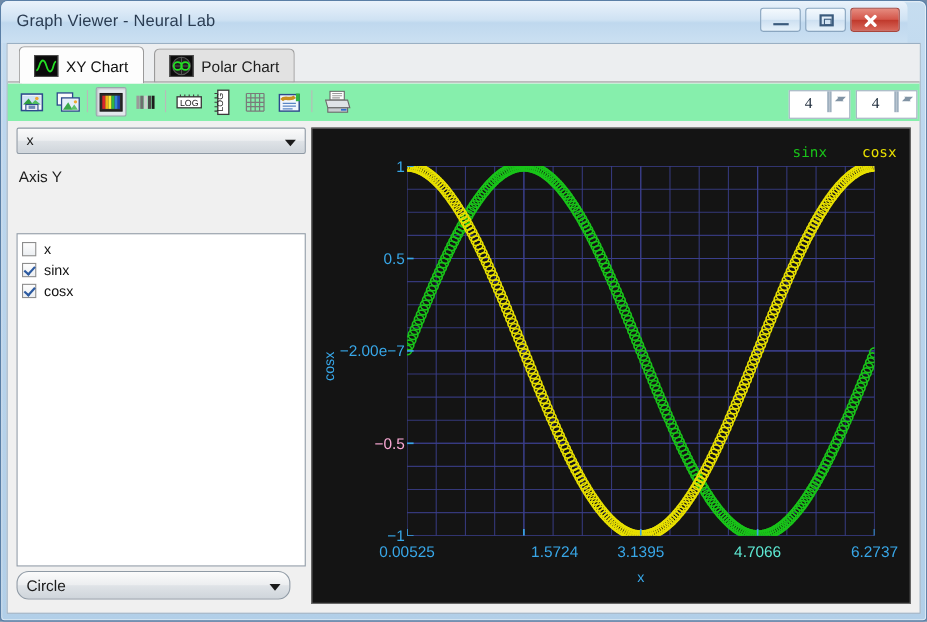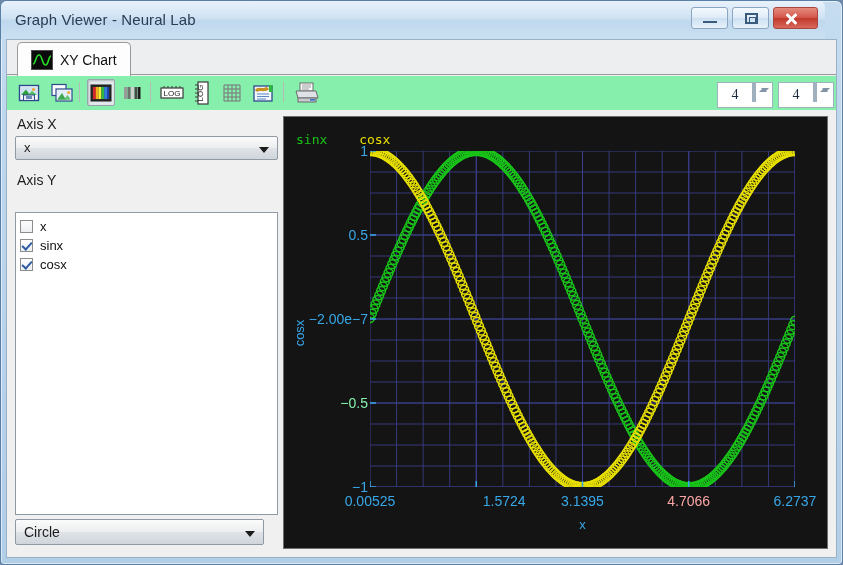--- a/index.html
+++ b/index.html
@@ -74,30 +74,30 @@
   .combo .ctext{position:absolute;left:8px;top:3px;font-size:13px;color:#1b1b1b;}
   .combo .carrow{position:absolute;right:8px;top:10px;width:0;height:0;
     border-left:5px solid transparent;border-right:5px solid transparent;border-top:6px solid #1b1b1b;}
   .listbox{position:absolute;left:0;right:0;top:96px;bottom:34px;background:#fff;
     border:1px solid #8f9aa5;box-sizing:border-box;padding:4px 0 0 4px;}
   .litem{display:flex;align-items:center;gap:7px;height:18px;margin-bottom:1px;font-size:13px;color:#111;}
   .cbx{width:13px;height:13px;box-sizing:border-box;border:1px solid #8d8d8d;
     background:linear-gradient(to bottom,#fdfdfd,#eceff2);position:relative;flex:none;}
   .cbx.on:after{content:"";position:absolute;left:3px;top:0px;width:4px;height:8px;
     border:solid #2c5aa0;border-width:0 2px 2px 0;transform:rotate(42deg);}
-  .bottomcombo{position:absolute;left:0;right:14px;bottom:4px;height:26px;}
+  .bottomcombo{position:absolute;left:0;right:14px;bottom:4px;height:26px;border-radius:11px;}
   .bottomcombo .ctext{top:4px;font-size:14px;}
   .bottomcombo .carrow{top:11px;}
 
   
   .chartpanel{position:absolute;left:276px;top:76px;right:8px;bottom:8px;
     background:#141414;border:1px solid #6e6e6e;box-sizing:border-box;}
   .plot{position:absolute;left:86px;top:34px;right:32px;bottom:61px;}
   .gridsvg{position:absolute;inset:0;}
-  .legend{position:absolute;top:15px;left:0;right:0;text-align:left;font-size:13px;
+  .legend{position:absolute;top:15px;left:0;right:0;text-align:right;font-size:13px;
     font-family:"DejaVu Sans Mono","Liberation Mono",monospace;}
   .legend span{margin:0 12px;}
   .ytick{position:absolute;right:0;transform:translateY(-50%);font-size:14px;color:#38a7e8;
     white-space:nowrap;text-align:right;}
   .yticks{position:absolute;left:0;top:34px;bottom:61px;width:84px;}
   .xtick{position:absolute;top:0;transform:translateX(-50%);font-size:14px;color:#38a7e8;white-space:nowrap;}
   .xticks{position:absolute;left:86px;right:32px;bottom:37px;height:18px;}
   .xaxis-title{position:absolute;left:86px;right:32px;bottom:16px;text-align:center;
     font-size:13px;color:#38a7e8;}
   .yaxis-title{position:absolute;left:2px;top:50%;font-size:13px;color:#38a7e8;
@@ -128,20 +128,32 @@
 
     <div class="tabstrip">
       <div class="tab active" style="left:10px;">
         <span class="tab-ico">
           <svg width="20" height="18" viewBox="0 0 20 18">
               <path d="M1 13 C4 13,3.5 4,7 4 C10.5 4,10 14,13.5 14 C17 14,16 5,19 5" fill="none" stroke="#24e024" stroke-width="1.6"></path>
             </svg>
         </span>
         <span>XY Chart</span>
       </div>
+      <div class="tab" style="left:133px;">
+        <span class="tab-ico">
+          <svg width="20" height="18" viewBox="0 0 20 18">
+            <circle cx="10" cy="9" r="8" fill="#1d1d1d" stroke="#5a5a5a" stroke-width="1"></circle>
+            <line x1="2" y1="9" x2="18" y2="9" stroke="#5a5a5a" stroke-width="0.8"></line>
+            <line x1="10" y1="1" x2="10" y2="17" stroke="#5a5a5a" stroke-width="0.8"></line>
+            <circle cx="6.5" cy="9" r="3.6" fill="none" stroke="#24e024" stroke-width="1.6"></circle>
+            <circle cx="13.5" cy="9" r="3.6" fill="none" stroke="#24e024" stroke-width="1.6"></circle>
+          </svg>
+        </span>
+        <span>Polar Chart</span>
+      </div>
     </div>
 
     <div class="toolbar">
 
       <div class="tb" style="left:8px;">
         <svg width="22" height="20" viewBox="0 0 22 20">
           <rect x="1.5" y="2.5" width="19" height="15" fill="#fbfbfb" stroke="#2c4a8c" stroke-width="1.4"></rect>
           <rect x="3" y="4" width="16" height="8" fill="#cfe3f5"></rect>
           <path d="M3 12 L8 6.5 L12 12 Z" fill="#2f9e3f"></path>
             <path d="M10 12 L14 8 L19 12 Z" fill="#4fbf5f"></path>
@@ -272,21 +284,20 @@
       <div class="spin" style="right:2px;">
         <span class="val">4</span>
         <span class="btns">
           <span class="sb up"><i></i></span>
           <span class="sb dn"><i></i></span>
         </span>
       </div>
     </div>
 
     <div class="left">
-      <div class="lbl">Axis X</div>
       <div class="combo">
         <span class="ctext">x</span>
         <span class="carrow"></span>
       </div>
       <div class="lbl" style="margin-top:12px;">Axis Y</div>
 
       <div class="listbox">
         <div class="litem">
           <span class="cbx"></span>
           <span>x</span>
@@ -310,21 +321,21 @@
     <div class="chartpanel">
       <div class="legend">
         <span style="color:#19c419">sinx</span>
         <span style="color:#e8e000">cosx</span>
       </div>
       <div class="yaxis-title">cosx</div>
       <div class="yticks">
           <div class="ytick" style="top: 0%; color: rgb(56, 167, 232);">1</div>
           <div class="ytick" style="top: 25%; color: rgb(56, 167, 232);">0.5</div>
           <div class="ytick" style="top: 50%; color: rgb(56, 167, 232);">−2.00e−7</div>
-          <div class="ytick" style="top: 75%; color: #86efac;">−0.5</div>
+          <div class="ytick" style="top: 75%; color: #f9a8d4;">−0.5</div>
           <div class="ytick" style="top: 100%; color: rgb(56, 167, 232);">−1</div>
         </div>
       <div class="plot">
         <svg class="gridsvg" id="plot-svg" preserveAspectRatio="none" viewBox="0 0 425 336">
             <rect x="0" y="0" width="425" height="336" fill="#141414"></rect>
             <line x1="26.563135623639017" y1="0" x2="26.563135623639017" y2="336" stroke="#3b3f8c" stroke-width="1" opacity="0.85"></line>
             <line x1="53.126271247278034" y1="0" x2="53.126271247278034" y2="336" stroke="#3b3f8c" stroke-width="1" opacity="0.85"></line>
             <line x1="79.68940687091705" y1="0" x2="79.68940687091705" y2="336" stroke="#3b3f8c" stroke-width="1" opacity="0.85"></line>
             <line x1="106.25254249455607" y1="0" x2="106.25254249455607" y2="336" stroke="#3b3f8c" stroke-width="1" opacity="0.85"></line>
             <line x1="132.81483062000973" y1="0" x2="132.81483062000973" y2="336" stroke="#3b3f8c" stroke-width="1" opacity="0.85"></line>
@@ -840,20 +851,20 @@
             <line x1="106.25254249455607" y1="336" x2="106.25254249455607" y2="330" stroke="#38a7e8" stroke-width="1.5"></line>
             <line x1="212.5016949963707" y1="336" x2="212.5016949963707" y2="330" stroke="#38a7e8" stroke-width="1.5"></line>
             <line x1="318.75084749818535" y1="336" x2="318.75084749818535" y2="330" stroke="#38a7e8" stroke-width="1.5"></line>
             <line x1="425" y1="336" x2="425" y2="330" stroke="#38a7e8" stroke-width="1.5"></line>
           </svg>
       </div>
       <div class="xticks">
           <div class="xtick" style="left: 0%; color: rgb(56, 167, 232);">0.00525</div>
           <div class="xtick" style="left: 25.0006%; color: rgb(56, 167, 232); margin-left: 28px;">1.5724</div>
           <div class="xtick" style="left: 50.0004%; color: rgb(56, 167, 232);">3.1395</div>
-          <div class="xtick" style="left: 75.0002%; color: #fca5a5;">4.7066</div>
+          <div class="xtick" style="left: 75.0002%; color: #5eead4;">4.7066</div>
           <div class="xtick" style="left: 100%; color: rgb(56, 167, 232);">6.2737</div>
         </div>
       <div class="xaxis-title">x</div>
     </div>
 
   </div>
 </div>
 
 </body></html>

